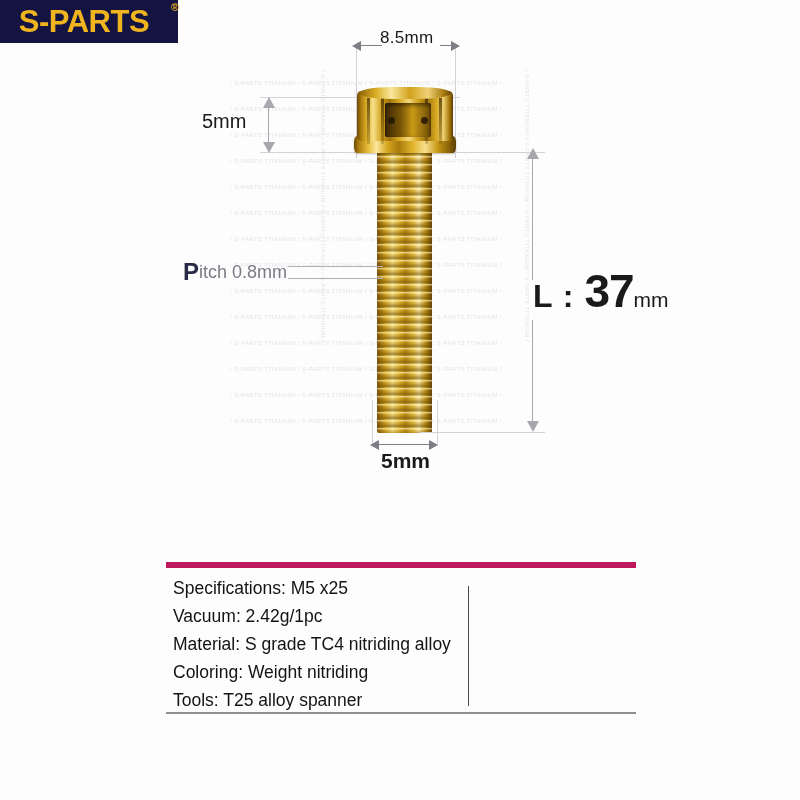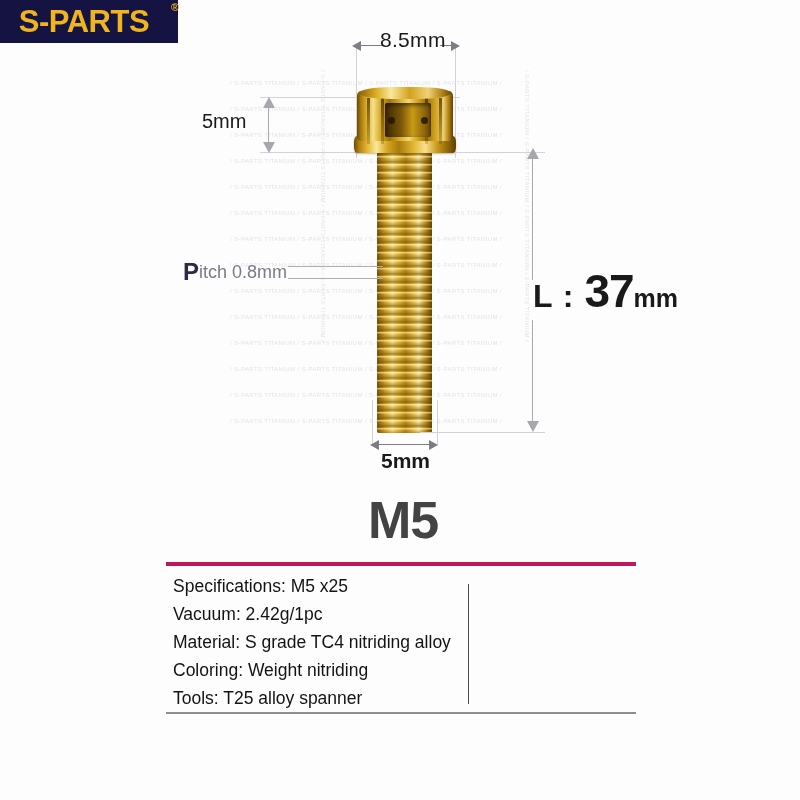--- a/index.html
+++ b/index.html
@@ -184,21 +184,21 @@
   
   .dim-text {
     position: absolute;
     color: #1a1a1a;
     font-family: "Liberation Sans", sans-serif;
     white-space: nowrap;
   }
   .label-85 {
     left: 380px;
     top: 28px;
-    font-size: 21px;
+    font-size: 17px;
     letter-spacing: 0.3px;
   }
   .label-5mm-left {
     left: 202px;
     top: 110px;
     font-size: 20px;
   }
   .label-5mm-bottom {
     left: 381px;
     top: 449px;
@@ -223,22 +223,22 @@
     font-size: 32px;
     font-weight: bold;
     letter-spacing: 1px;
   }
   .label-L .num {
     font-size: 46px;
     font-weight: bold;
     letter-spacing: -1px;
   }
   .label-L .unit {
-    font-size: 25px;
-    font-weight: bold;
+    font-size: 21px;
+    font-weight: normal;
     letter-spacing: 0;
   }
   .label-M5 {
     left: 368px;
     top: 490px;
     font-size: 52px;
     font-weight: bold;
     color: #434343;
     letter-spacing: -1px;
   }
@@ -295,21 +295,21 @@
     background: #aeaeb6;
   }
 
   
   .spec-panel {
     position: absolute;
     left: 166px;
     top: 562px;
     width: 470px;
     height: 152px;
-    border-top: 4px solid #be185d;
+    border-top: 6px solid #be185d;
     border-bottom: 2px solid #8d8d92;
     box-sizing: border-box;
   }
   .spec-list {
     position: absolute;
     left: 7px;
     top: 6px;
     width: 300px;
   }
   .spec-line {
@@ -413,21 +413,20 @@
   <div class="arrow-head ah-down" style="left:527px; top:421px;"></div>
   <div class="dim-text label-L"><span>L : </span><span class="num">37</span><span class="unit">mm</span></div>
 
   <div class="guide-v" style="left:372px; top:400px; height:45px;"></div>
   <div class="guide-v" style="left:437px; top:400px; height:45px;"></div>
   <div class="arrow-line-h" style="left:374px; top:444px; width:61px;"></div>
   <div class="arrow-head ah-left" style="left:370px; top:440px;"></div>
   <div class="arrow-head ah-right" style="left:429px; top:440px;"></div>
   <div class="dim-text label-5mm-bottom">5mm</div>
 
-  <div class="dim-text label-M5">M5</div>
 
   <div class="spec-panel">
     <div class="spec-list">
       <div class="spec-line">Specifications: M5 x25</div>
       <div class="spec-line">Vacuum: 2.42g/1pc</div>
       <div class="spec-line">Material: S grade TC4 nitriding alloy</div>
       <div class="spec-line">Coloring: Weight nitriding</div>
       <div class="spec-line">Tools: T25 alloy spanner</div>
     </div>
     <div class="spec-divider"></div>

